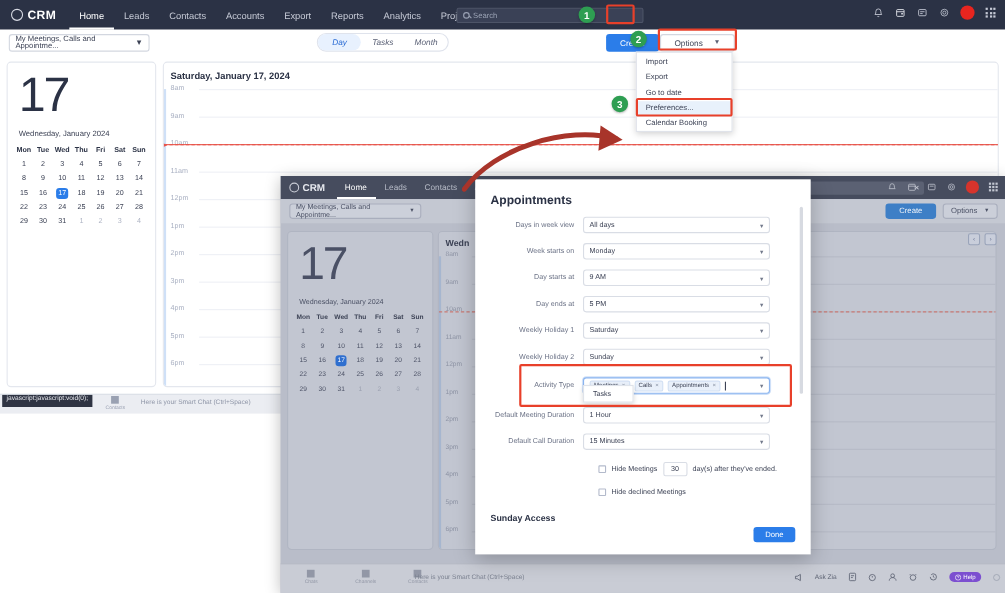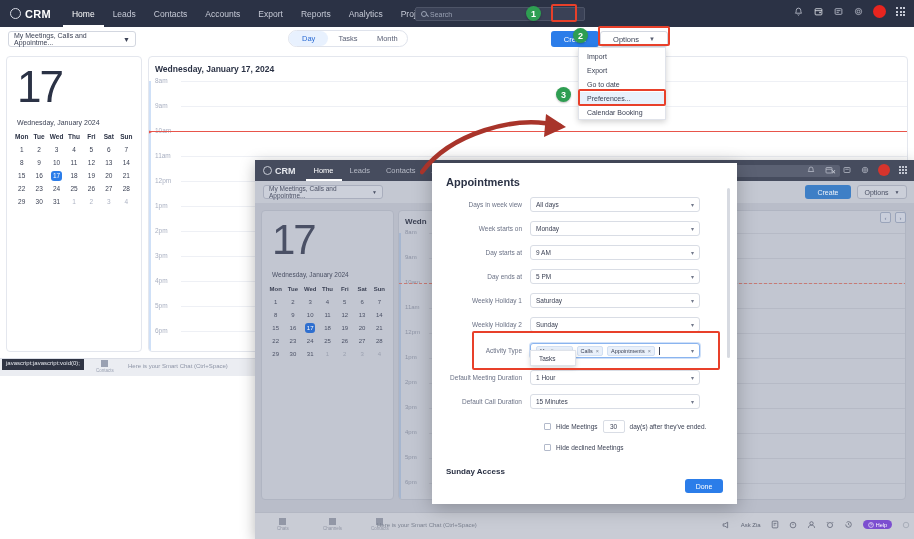--- a/index.html
+++ b/index.html
@@ -55,21 +55,21 @@
     border:1px solid #d3d7e0; border-radius:3px; background:#fff;
     display:flex; align-items:center; padding:0 5px; justify-content:space-between;
   }
   .viewsel span { font-size:7px; color:#3c4255; }
   .caret { font-size:6px; color:#5a6073; }
 
   .seg {
     position:absolute; left:288px; top:3px; width:120px; height:17px;
     border:1px solid #dfe3ec; border-radius:9px; display:flex; align-items:center;
   }
-  .seg .s { flex:1; text-align:center; font-size:7.5px; color:#5b6176; height:15px; line-height:15px; cursor:pointer;}
+  .seg .s { flex:1; text-align:center; font-size:7.5px; color:#5b6176; height:15px; line-height:15px; cursor:pointer;font-style:italic;}
   .seg .s.on { background:#e8f1fe; color:#2b6cd4; border-radius:9px; }
 
   .btn-create {
     position:absolute; left:551px; top:4px; width:48px; height:16px;
     background:#2b7de9; color:#fff; font-size:7.5px; border-radius:3px;
     display:flex; align-items:center; justify-content:center; cursor:pointer;
   }
   .btn-options {
     position:absolute; left:600px; top:4px; width:68px; height:16px;
     background:#fff; border:1px solid #d3d7e0; border-radius:3px; color:#3c4255;
@@ -374,21 +374,21 @@
         <div>30</div>
         <div>31</div>
         <div class="mut">1</div>
         <div class="mut">2</div>
         <div class="mut">3</div>
         <div class="mut">4</div>
       </div>
     </div>
 
     <div class="card-day">
-      <div class="day-title">Wednesday, January 17, 2024</div>
+      <div class="day-title">Saturday, January 17, 2024</div>
       <div class="leftrail"></div>
       <div class="grid-times">
         <div class="trow">
             <span class="tl">8am</span>
             <span class="line"></span>
           </div>
         <div class="trow">
             <span class="tl">9am</span>
             <span class="line"></span>
           </div>

